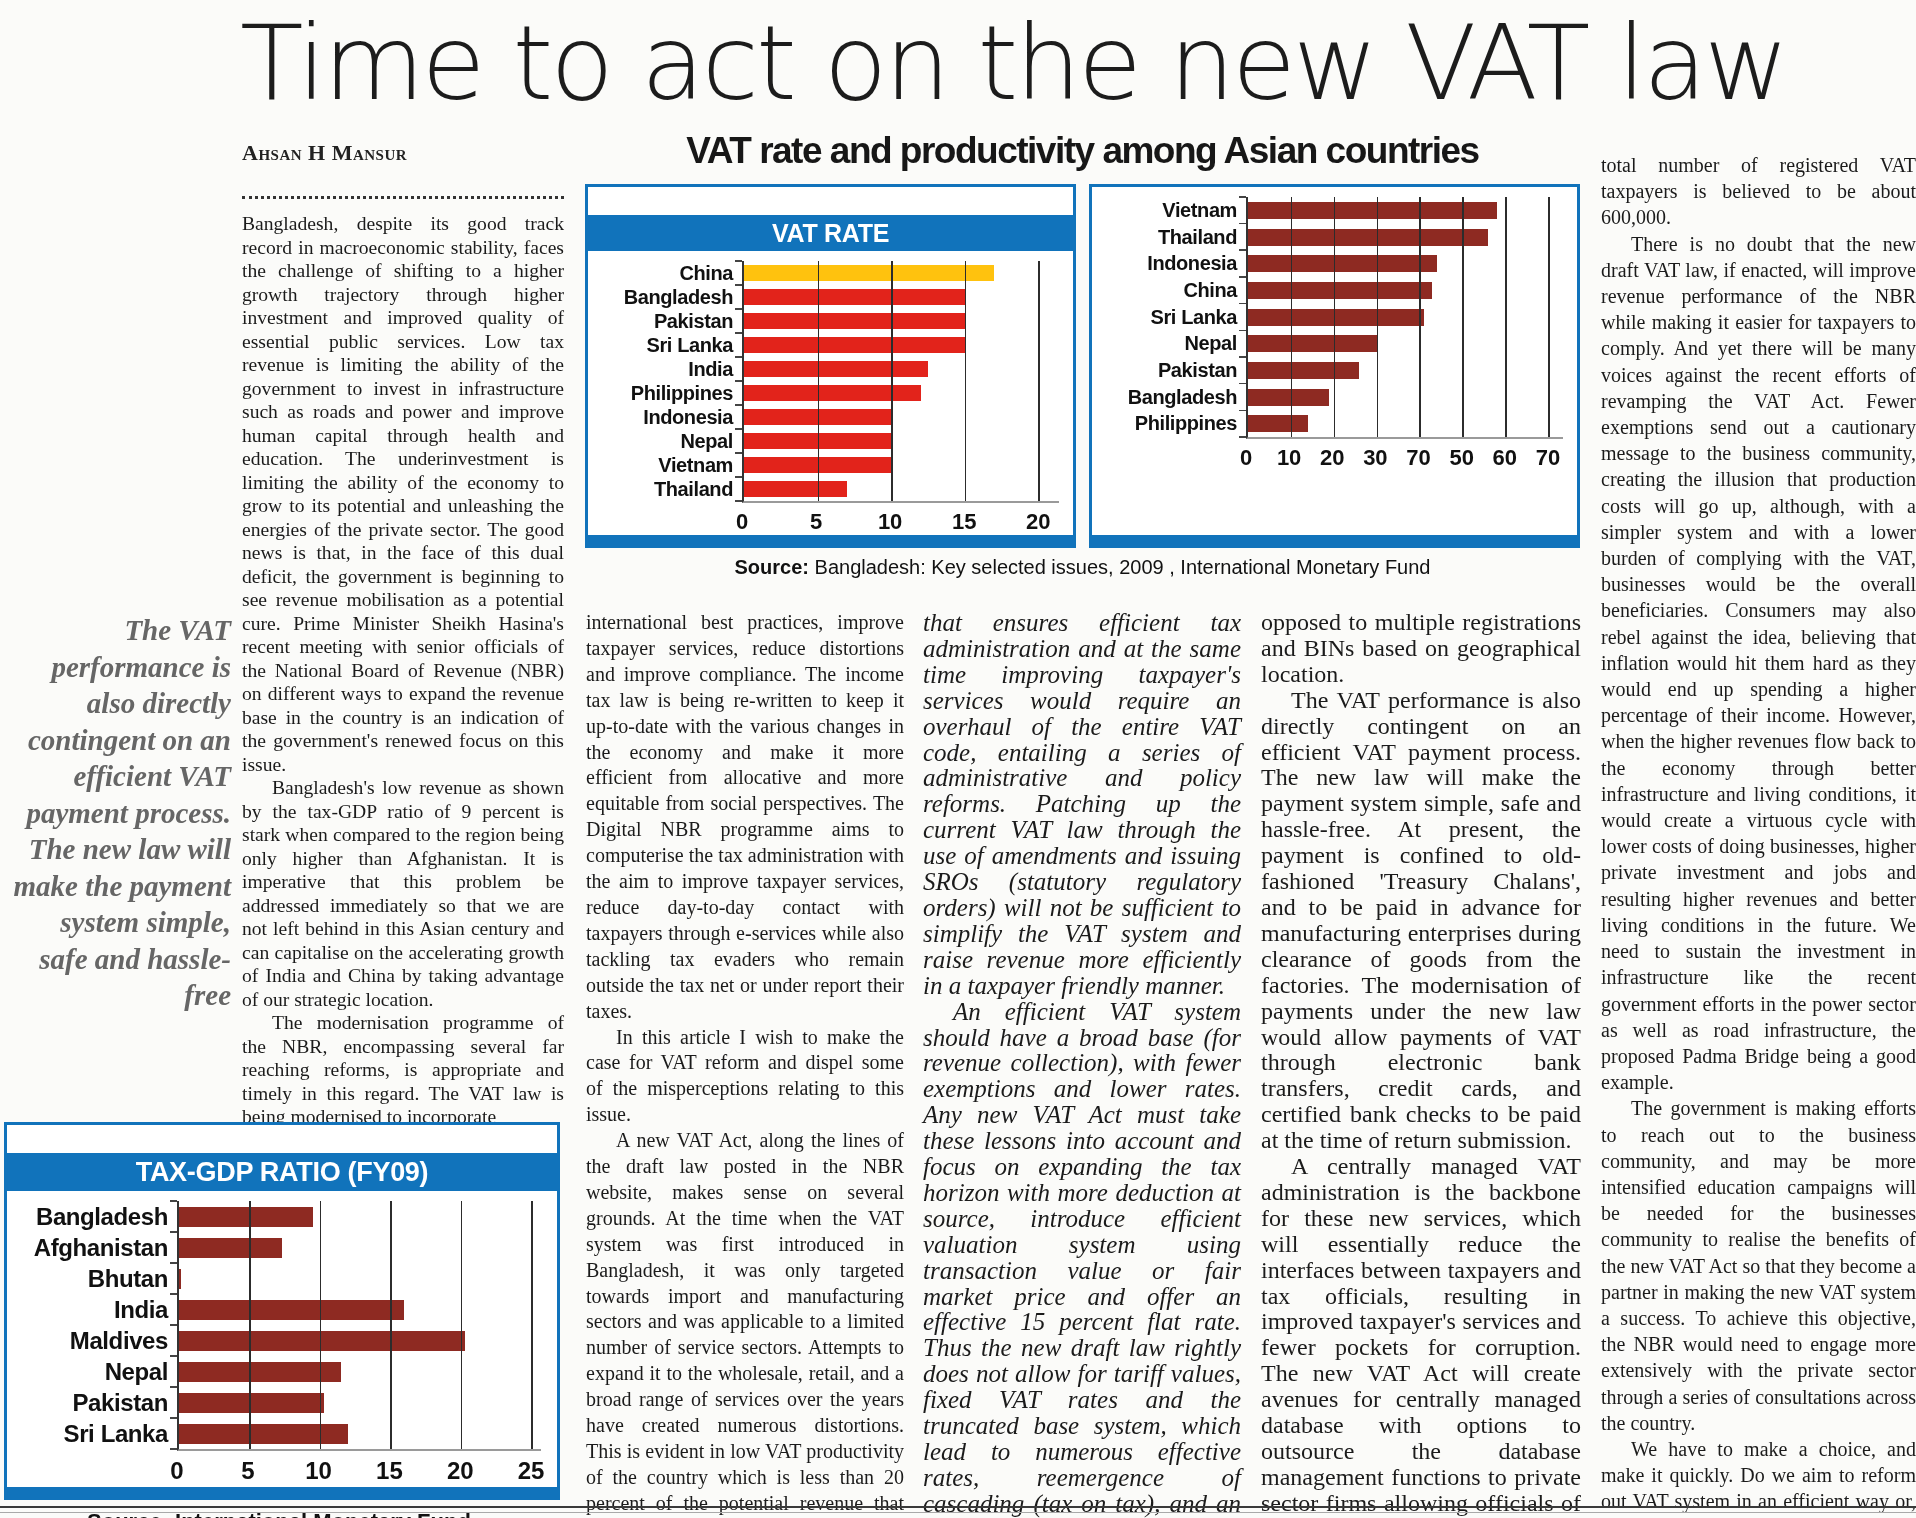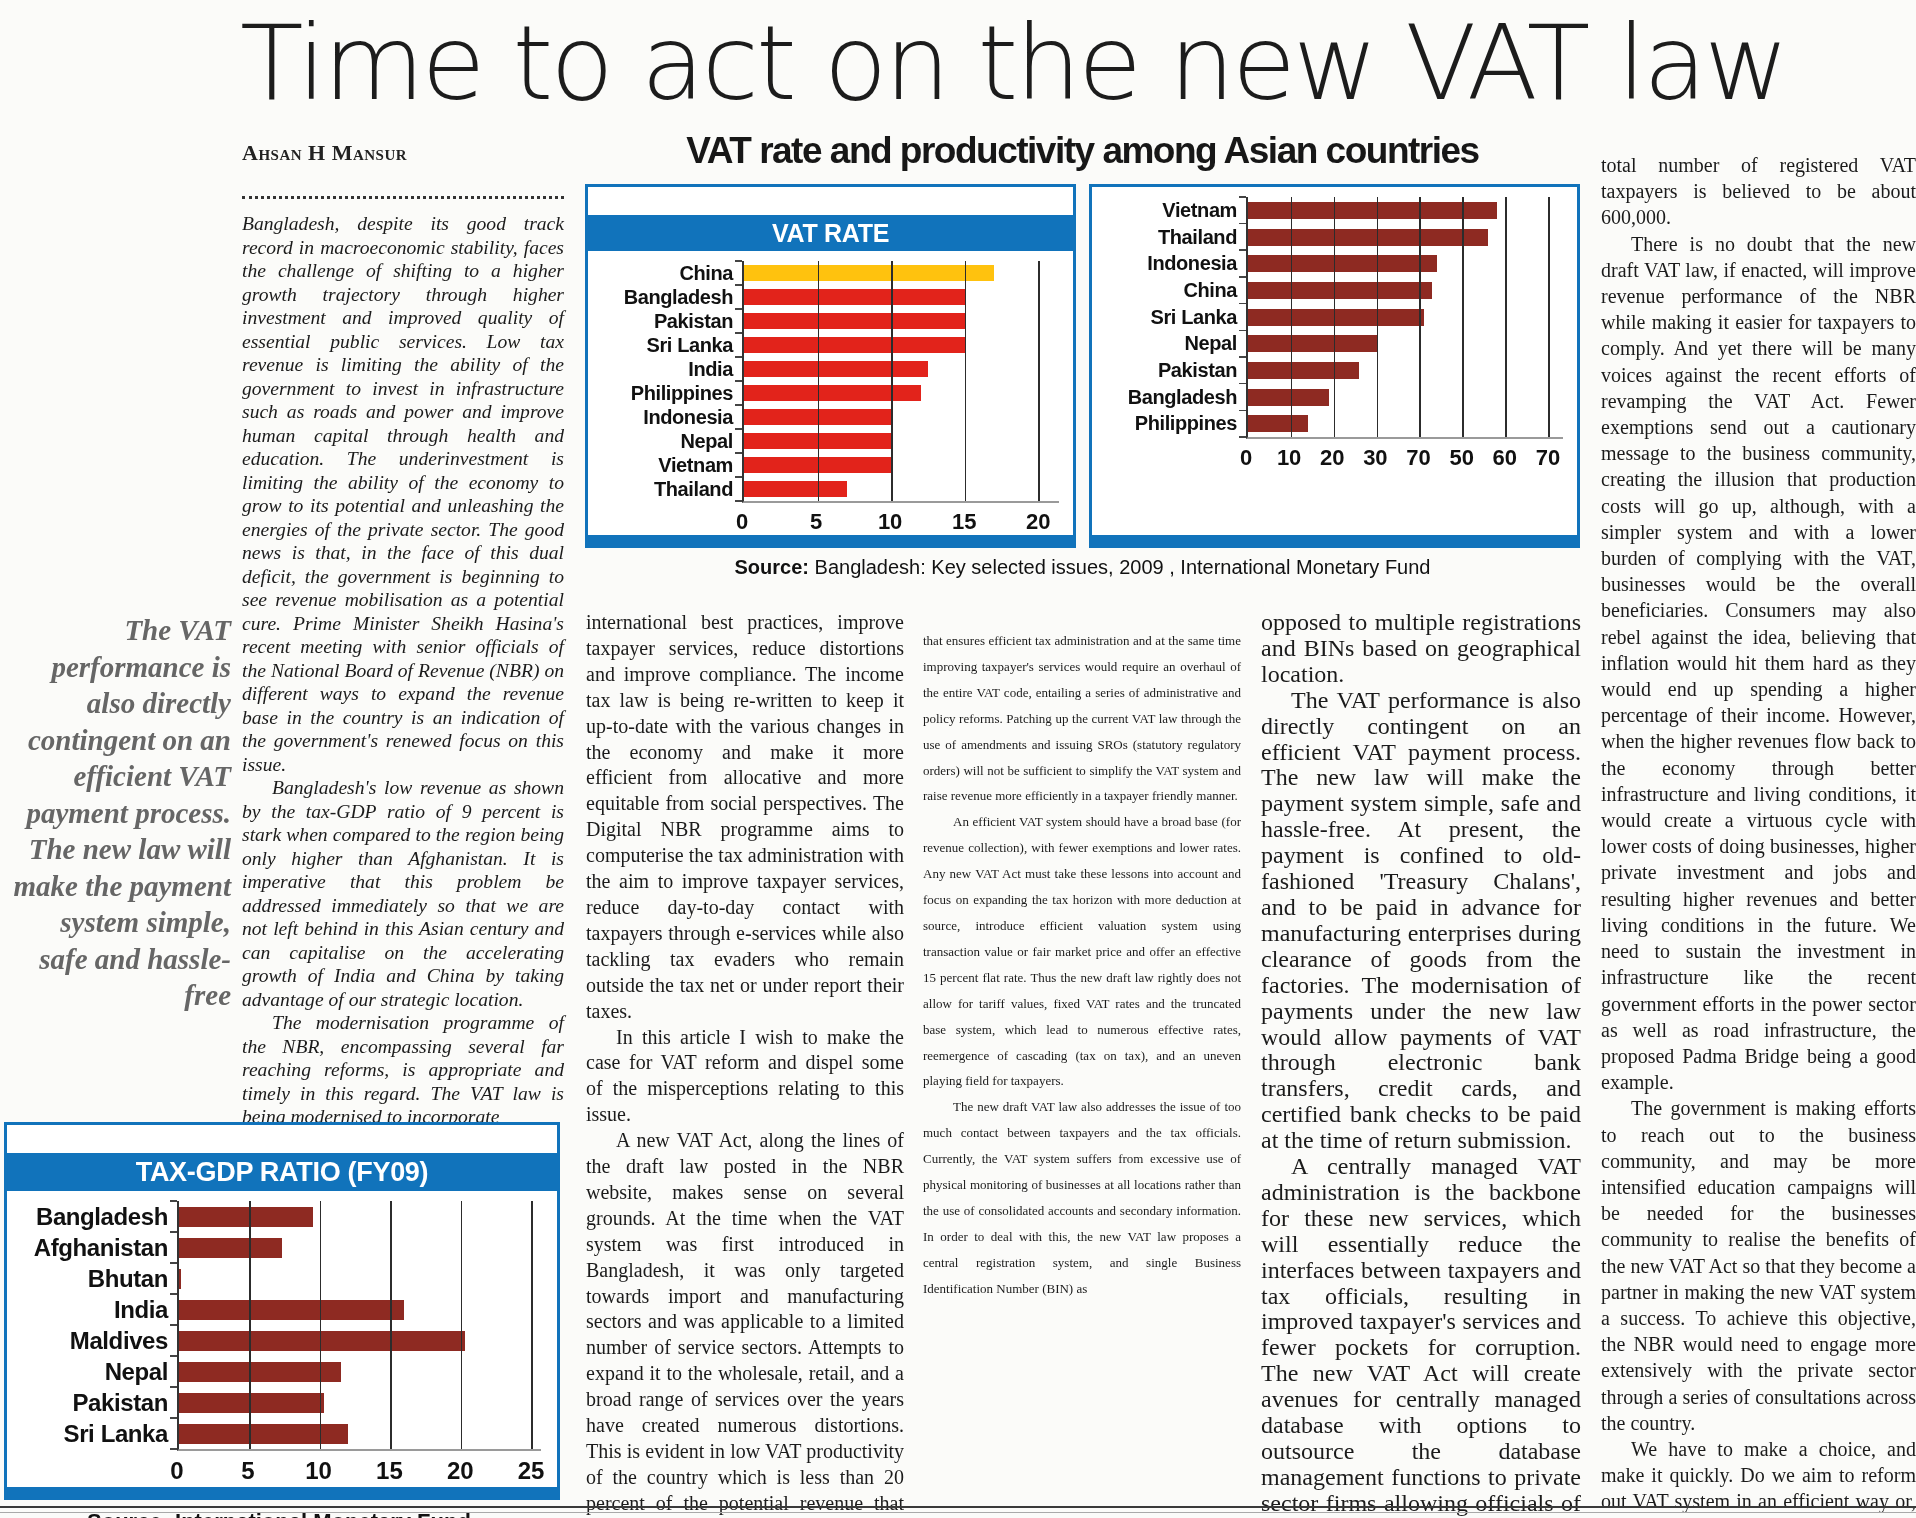--- a/index.html
+++ b/index.html
@@ -20,23 +20,23 @@
     font-variant:small-caps; font-weight:700; font-size:22px; letter-spacing:.5px; color:#222;
   }
   .byline-rule { position:absolute; left:242px; top:196px; width:322px; border-bottom:3px dotted #333; }
   
   .col {
     position:absolute; text-align:justify; hyphens:auto; -webkit-hyphens:auto;
     font-size:19.6px; line-height:23.5px;
   }
   .col p { margin:0; }
   .col p + p { text-indent:30px; }
-  #col1 { left:242px; top:212px;  width:322px; height:888px;font-style:italic;  }
+  #col1 { left:242px; top:212px;  width:322px; height:888px;  }
   #col2 { left:586px; top:610px;  width:318px; height:890px; font-size:20px; line-height:25.9px; }
-  #col3 { left:923px; top:628px;  width:318px; height:890px; font-size:13px; line-height:25.9px; }
+  #col3 { left:923px; top:610px;  width:318px; height:890px; font-size:25px; line-height:25.9px;font-style:italic; }
   #col4 { left:1261px; top:610px; width:320px; height:890px; font-size:24px; line-height:25.9px; }
   #col5 { left:1601px; top:152px; width:315px; height:1355px; font-size:20px; line-height:26.2px; }
   
   .pull-quote {
     position:absolute; left:6px; top:612px; width:225px;
     font-style:italic; font-weight:700; font-size:29px; line-height:36.5px;
     color:#666; text-align:right;
   }
   
   #fig1 { position:absolute; left:585px; top:128px; width:995px; }

